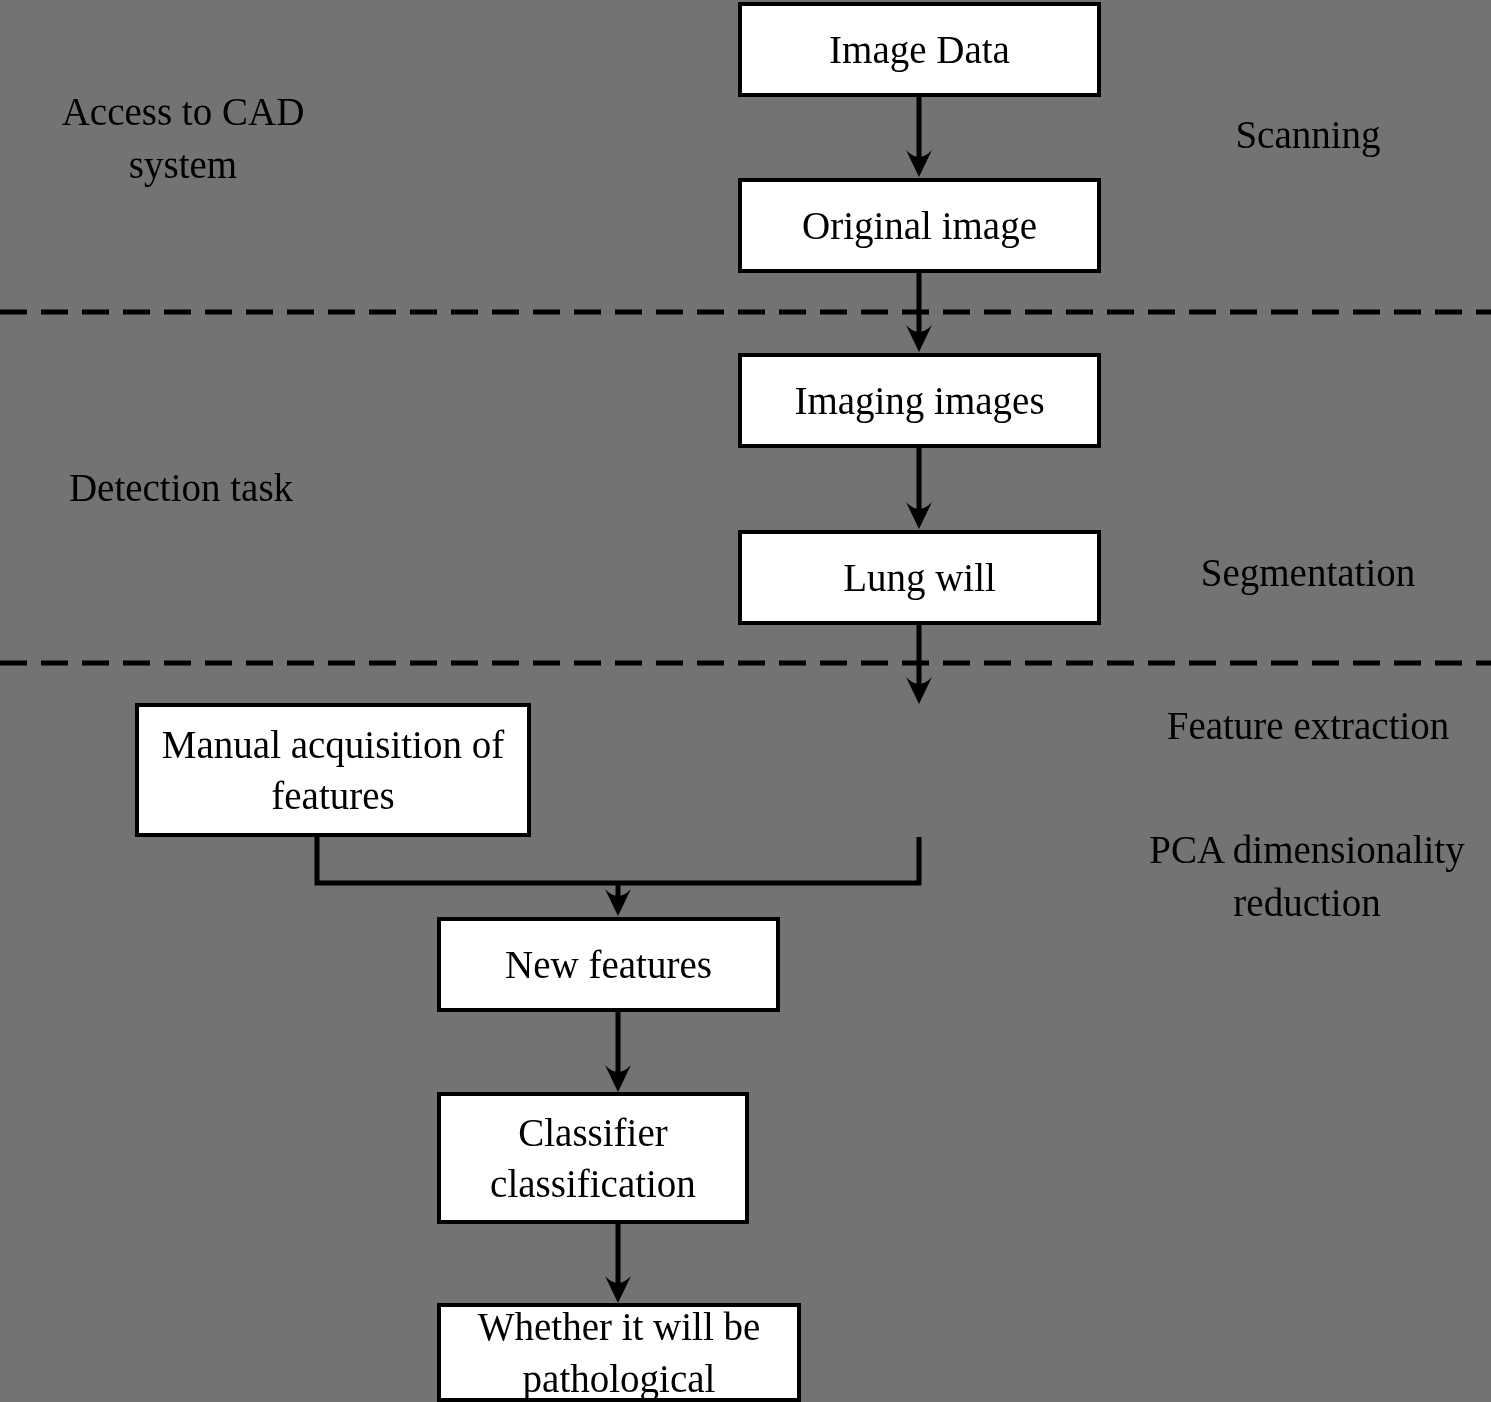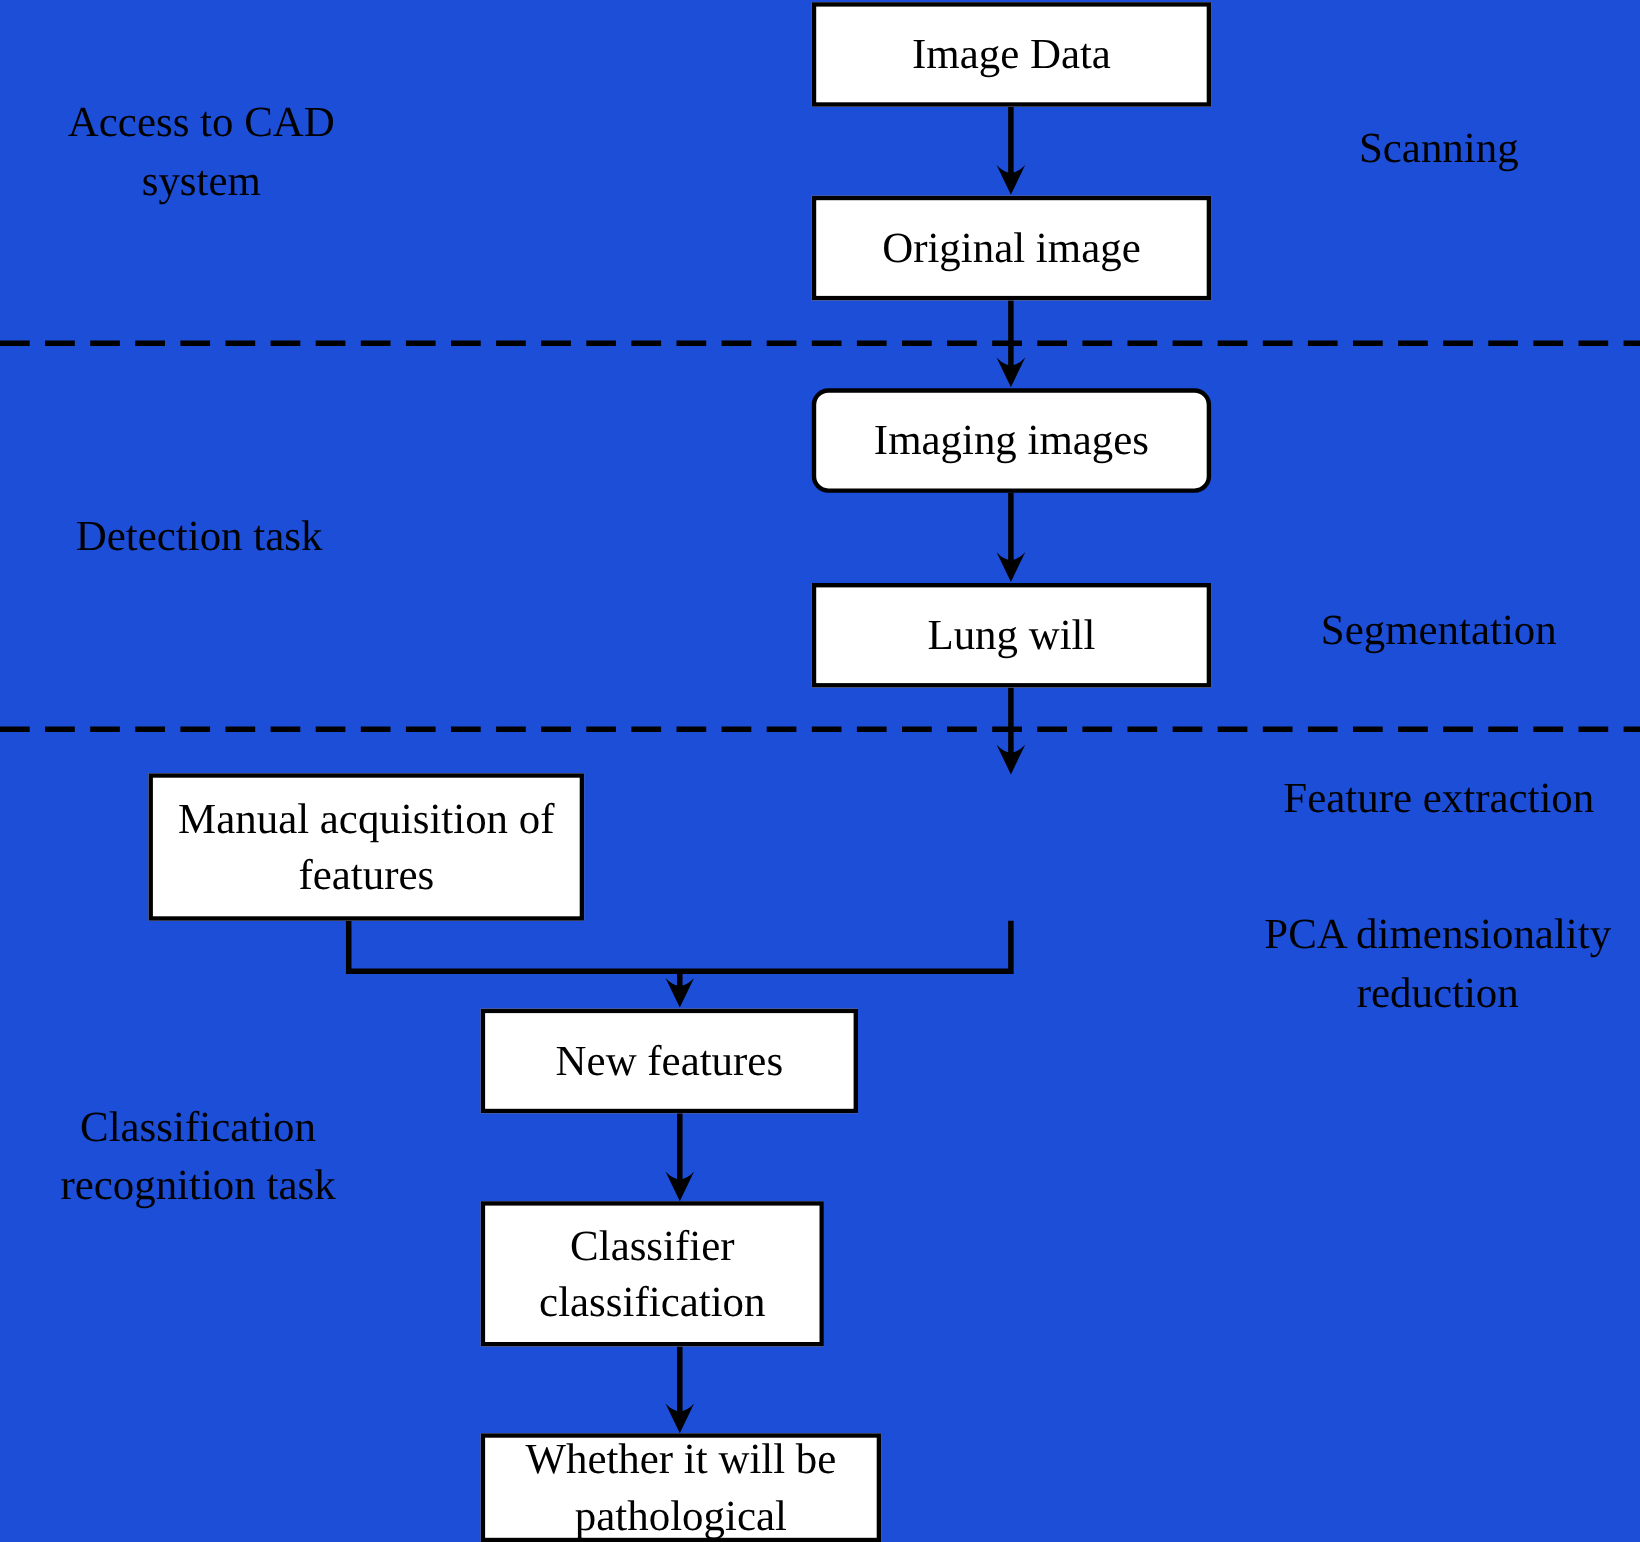--- a/index.html
+++ b/index.html
@@ -1,20 +1,20 @@
 <!DOCTYPE html>
 <html><head>
 <meta charset="utf-8">
 <style>
   html, body { margin: 0; padding: 0; background: #ffffff; }
   #canvas {
     position: relative;
     width: 1491px;
     height: 1402px;
-    background: #1d4ed8;
+    background: #737373;
     font-family: "Liberation Serif", "DejaVu Serif", serif;
     color: #000000;
     overflow: hidden;
   }
   #connector-layer {
     position: absolute;
     left: 0; top: 0;
     width: 1491px; height: 1402px;
   }
   .node {
@@ -81,38 +81,37 @@
     <g>
       <line x1="618" y1="1224" x2="618" y2="1289" stroke="#000000" stroke-width="5"></line>
       <path d="M618,1303 L605,1276 Q618,1290 631,1276 Z" fill="#000000"></path>
     </g>
   </svg>
 
   <div class="node" style="left:738px; top:2px; width:363px; height:95px;">Image Data</div>
 
   <div class="node" style="left:738px; top:178px; width:363px; height:95px;">Original image</div>
 
-  <div class="node" style="left:738px; top:353px; width:363px; height:95px;border-radius:15px;">Imaging images</div>
+  <div class="node" style="left:738px; top:353px; width:363px; height:95px;">Imaging images</div>
 
   <div class="node" style="left:738px; top:530px; width:363px; height:95px;">Lung will</div>
 
   <div class="node" style="left:135px; top:703px; width:396px; height:134px;">Manual acquisition of features</div>
 
 
   <div class="node" style="left:437px; top:917px; width:343px; height:95px;">New features</div>
 
   <div class="node" style="left:437px; top:1092px; width:312px; height:132px;">Classifier classification</div>
 
   <div class="node" style="left:437px; top:1303px; width:364px; height:99px;">Whether it will be pathological</div>
 
   <div class="stage-label" style="left:43px; top:85px; width:280px;">Access to CAD system</div>
 
   <div class="stage-label" style="left:31px; top:461px; width:300px;">Detection task</div>
 
-  <div class="stage-label" style="left:30px; top:998px; width:300px;">Classification recognition task</div>
 
   <div class="stage-label" style="left:1128px; top:108px; width:360px;">Scanning</div>
 
 
   <div class="stage-label" style="left:1128px; top:546px; width:360px;">Segmentation</div>
 
   <div class="stage-label" style="left:1128px; top:699px; width:360px;">Feature extraction</div>
 
   <div class="stage-label" style="left:1132px; top:823px; width:350px;">PCA dimensionality reduction</div>
 

